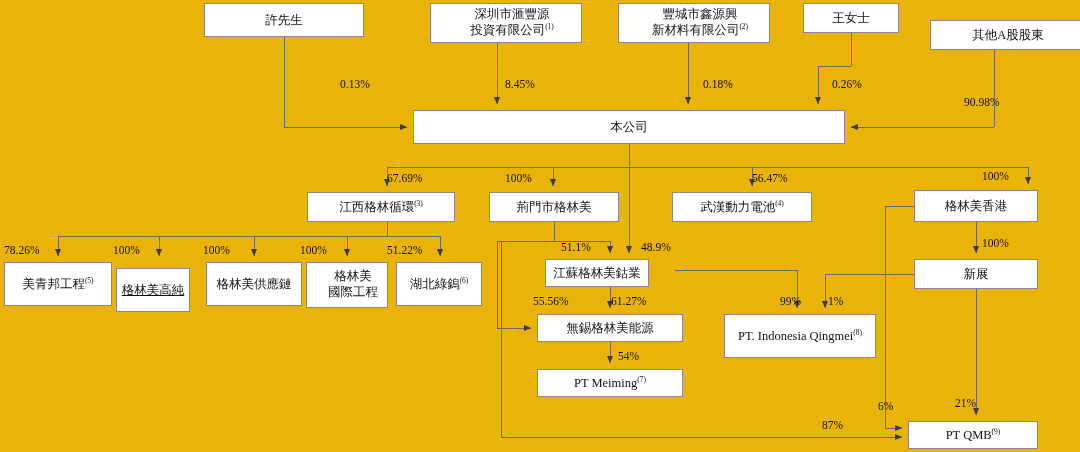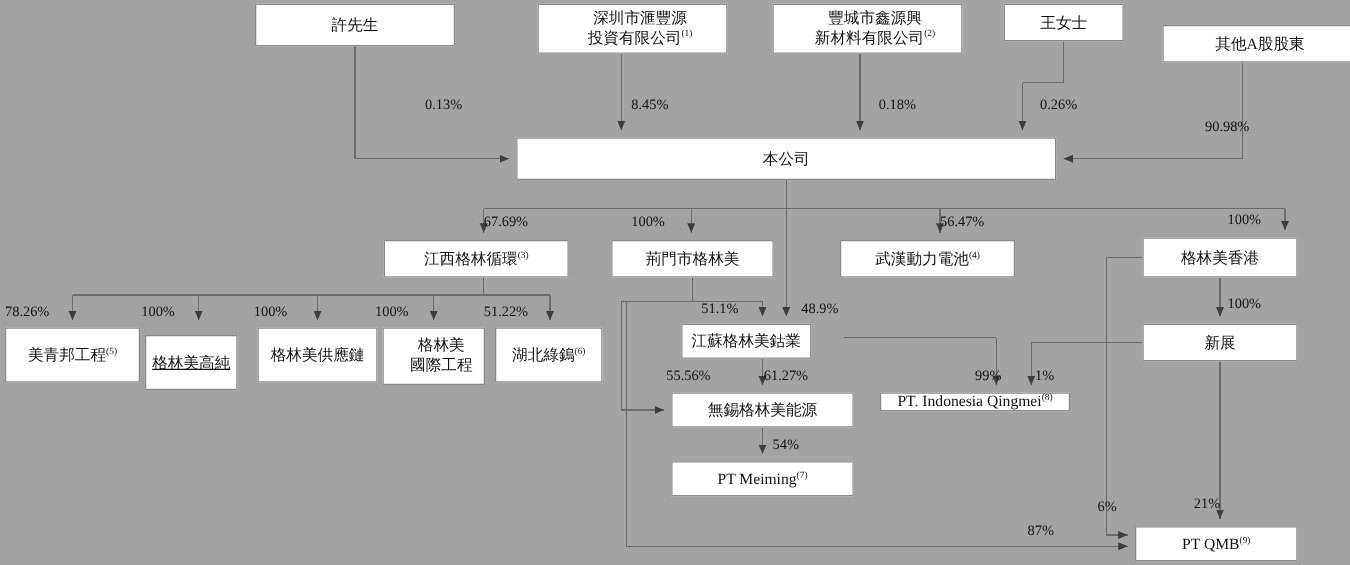--- a/index.html
+++ b/index.html
@@ -1,16 +1,16 @@
 <!DOCTYPE html>
 <html><head>
 <meta charset="utf-8">
 <style>
   html,body{margin:0;padding:0;background:#ffffff;}
-  #root{position:relative;width:1080px;height:452px;background:#a3a3a3;
+  #root{position:relative;width:1080px;height:452px;background:#eab308;
         font-family:"Liberation Serif","DejaVu Serif",serif;}
   svg#wires{position:absolute;left:0;top:0;width:1080px;height:452px;}
   .node{position:absolute;box-sizing:border-box;border:1px solid #8a8a8a;
         background:#ffffff;display:flex;align-items:center;justify-content:center;
         text-align:center;line-height:1.18;color:#111111;font-size:12.5px;}
   .node.two{line-height:1.25;padding-left:12px;}
   .node .sup{font-size:7.5px;vertical-align:super;}
   .lbl{position:absolute;font-size:11.5px;color:#111111;white-space:nowrap;
        font-family:"Liberation Serif","DejaVu Serif",serif;}
   .node-latin{font-family:"Liberation Serif","DejaVu Serif",serif;}
@@ -140,21 +140,21 @@
       </div>
       <div class="node" style="left: 545px; top: 259px; width: 104px; height: 28px; align-items: center;">
         <span>江蘇格林美鈷業</span>
       </div>
       <div class="node" style="left: 914px; top: 259px; width: 124px; height: 30px;">
         <span>新展</span>
       </div>
       <div class="node" style="left: 537px; top: 314px; width: 146px; height: 28px;">
         <span>無錫格林美能源</span>
       </div>
-      <div class="node node-latin" style="left: 704px; top: 314px; width: 152px; height: 15px; text-align: right;">
+      <div class="node node-latin" style="left: 724px; top: 314px; width: 152px; height: 44px; text-align: right;">
         <span>PT. Indonesia Qingmei<span class="sup">(8)</span></span>
       </div>
       <div class="node node-latin" style="left: 537px; top: 369px; width: 146px; height: 28px;">
         <span>PT Meiming<span class="sup">(7)</span></span>
       </div>
       <div class="node node-latin" style="left: 908px; top: 421px; width: 130px; height: 28px;">
         <span>PT QMB<span class="sup">(9)</span></span>
       </div>
     </div>
   <div id="labels-layer">

